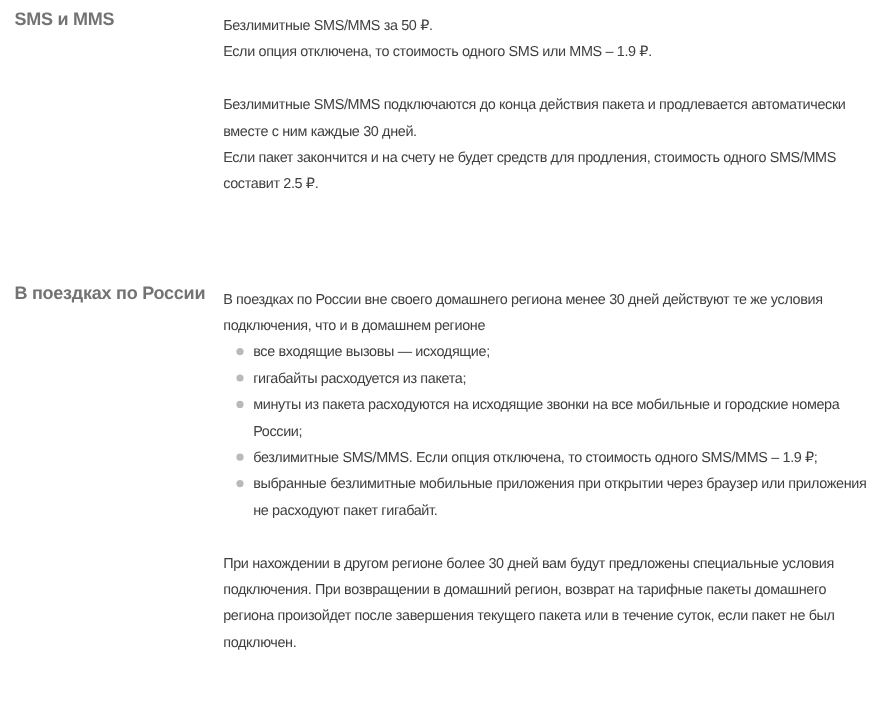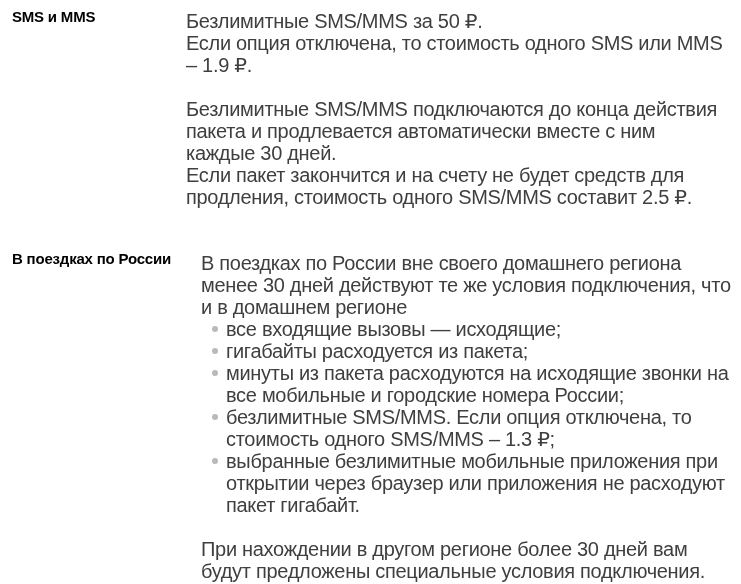--- a/index.html
+++ b/index.html
@@ -13,35 +13,35 @@
     width: 741px;
     height: 584px;
     padding: 10px 14px 0 12px;
     color: #3f3f3f;
     overflow: hidden;
   }
   .section {
     display: flex;
     align-items: flex-start;
   }
-  .section + .section { margin-top: 44px; gap: 15px; }
+  .section + .section { margin-top: 74px; }
   .label {
     flex: 0 0 174px;
     width: 174px;
     font-size: 15px;
     font-weight: bold;
     line-height: 22px;
     letter-spacing: -0.2px;
-    color: #000000;
+    color: #737373;
     margin-top: -4px;
   }
   .content {
     flex: 0 0 541px;
     width: 541px;
-    font-size: 20px;
+    font-size: 12px;
     line-height: 22px;
     letter-spacing: -0.3px;
   }
   .para .line { display: block; }
   .para + .para { margin-top: 22px; }
   ul.bullets {
     list-style: none;
     margin: 0;
     padding: 0;
   }
@@ -83,21 +83,21 @@
   <section class="section">
     <div class="label">В поездках по России</div>
     <div class="content">
       <div class="para">
         <span class="line">В поездках по России вне своего домашнего региона менее 30 дней действуют те же условия подключения, что и в домашнем регионе</span>
       </div>
       <ul class="bullets">
         <li>все входящие вызовы — исходящие;</li>
         <li>гигабайты расходуется из пакета;</li>
         <li>минуты из пакета расходуются на исходящие звонки на все мобильные и городские номера России;</li>
-        <li>безлимитные SMS/MMS. Если опция отключена, то стоимость одного SMS/MMS – 1.3 ₽;</li>
+        <li>безлимитные SMS/MMS. Если опция отключена, то стоимость одного SMS/MMS – 1.9 ₽;</li>
         <li>выбранные безлимитные мобильные приложения при открытии через браузер или приложения не расходуют пакет гигабайт.</li>
       </ul>
       <div class="para after-list">
         <span class="line">При нахождении в другом регионе более 30 дней вам будут предложены специальные условия подключения. При возвращении в домашний регион, возврат на тарифные пакеты домашнего региона произойдет после завершения текущего пакета или в течение суток, если пакет не был подключен.</span>
       </div>
     </div>
   </section>
 
 </div>
 

